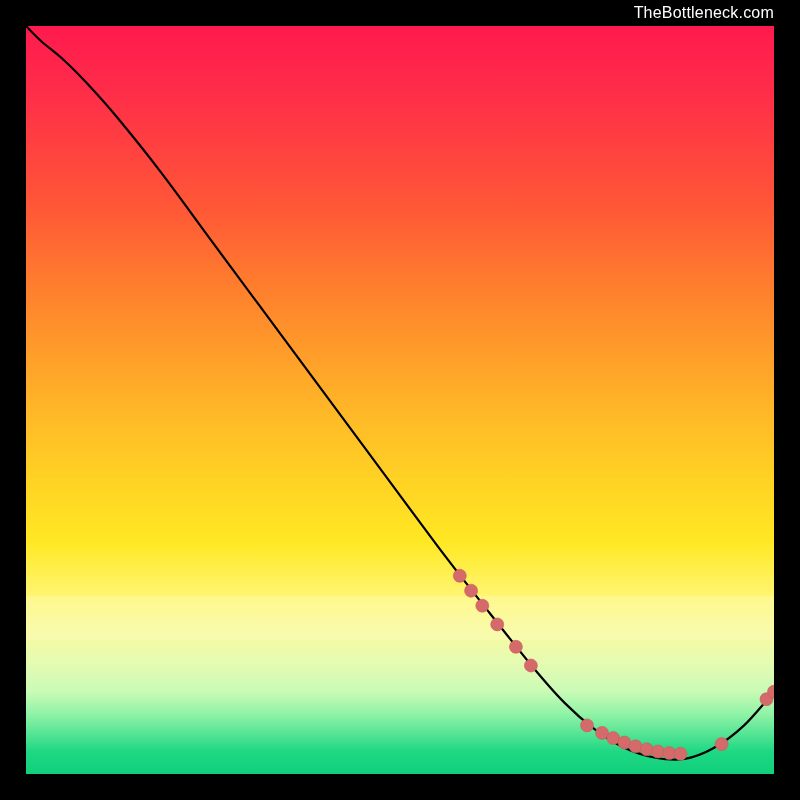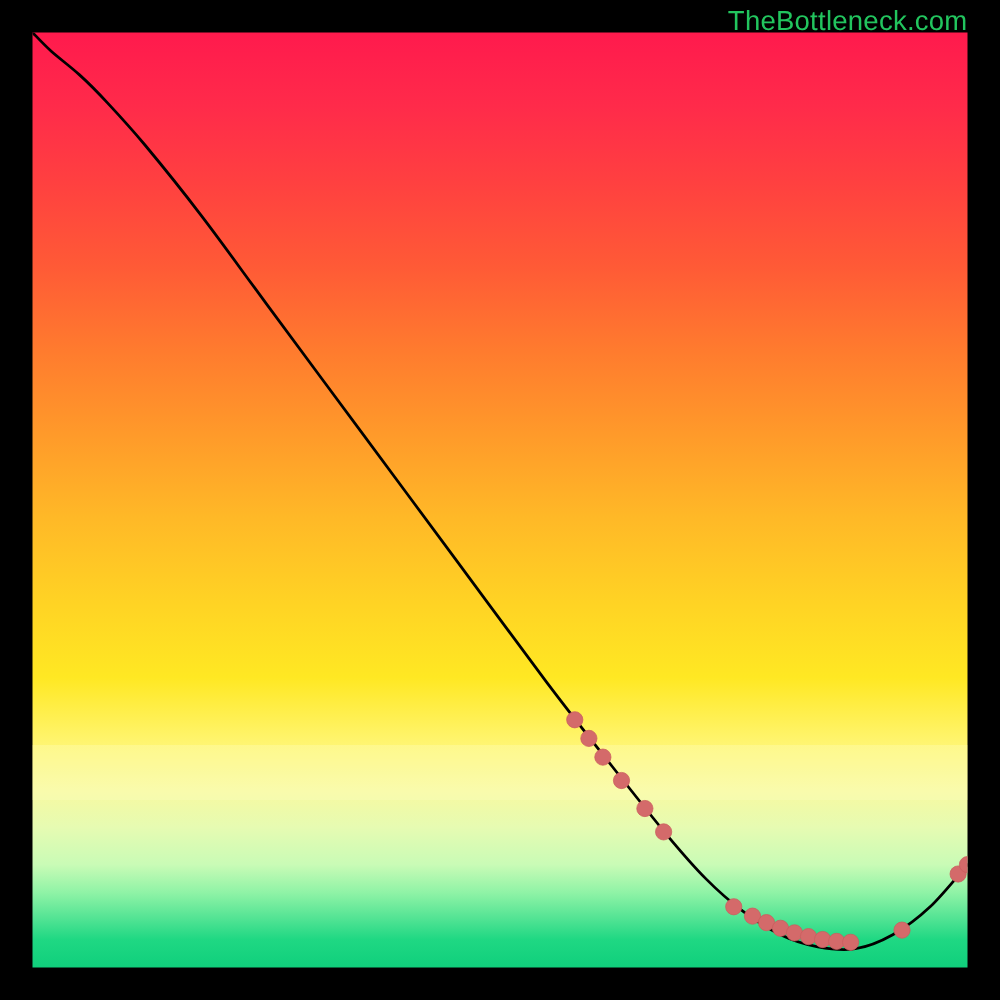--- a/index.html
+++ b/index.html
@@ -53,22 +53,22 @@
     width: 748px;
     top: 570px;
     height: 44px;
     background: rgba(255,255,200,0.30);
     pointer-events: none;
   }
   .watermark {
     position: absolute;
     top: 4px;
     right: 26px;
-    color: #22c55e;
-    font-size: 22px;
+    color: #ffffff;
+    font-size: 16px;
     font-weight: 500;
     letter-spacing: 0.2px;
     user-select: none;
   }
   svg.overlay {
     position: absolute;
     left: 26px;
     top: 26px;
     width: 748px;
     height: 748px;

